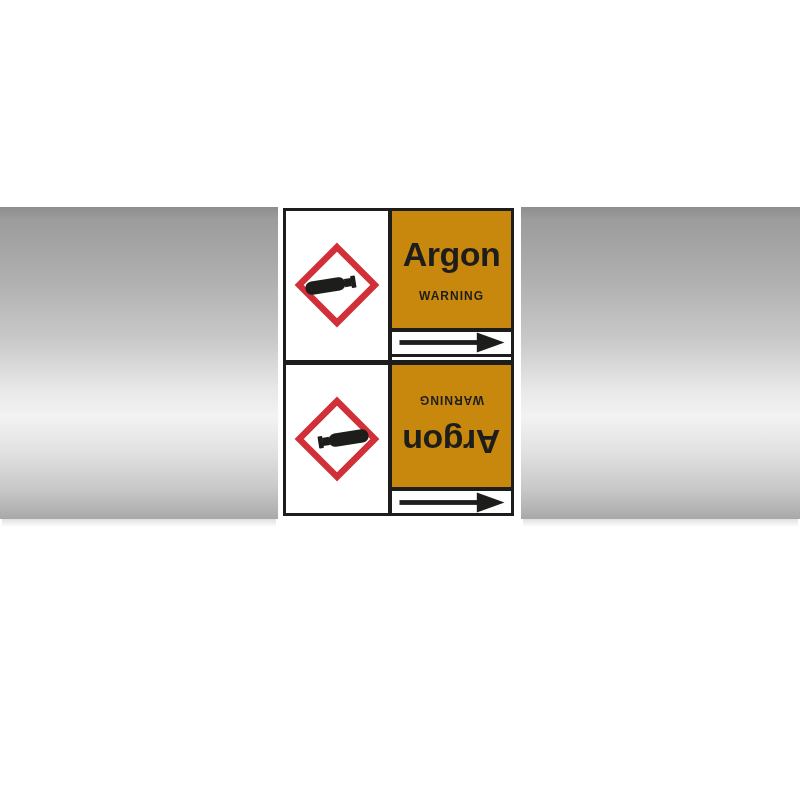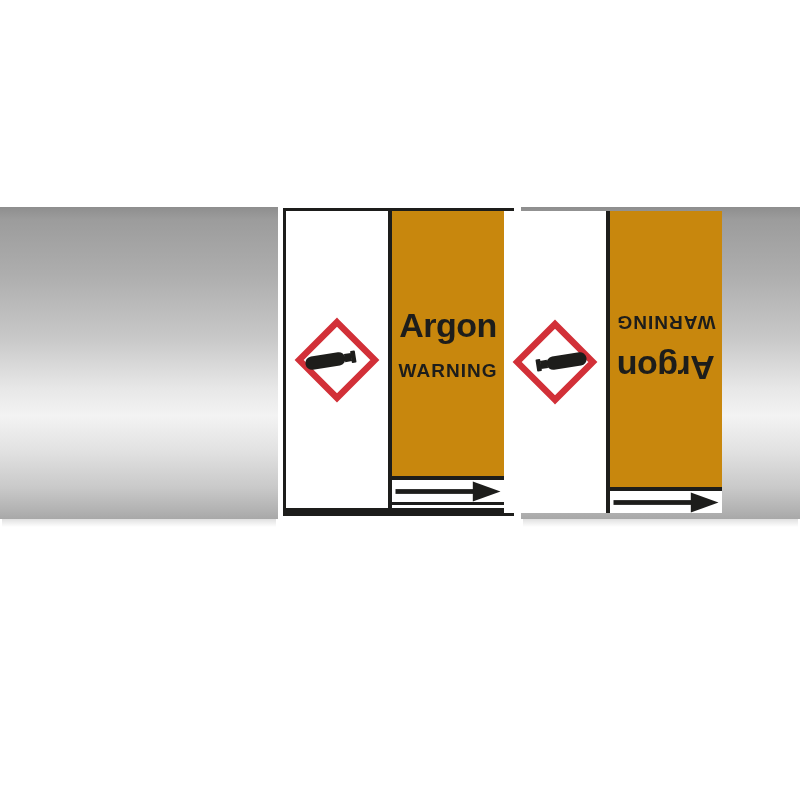--- a/index.html
+++ b/index.html
@@ -35,21 +35,21 @@
   .pipe-right{left:521px;width:279px;}
 
   
   .label{
     position:absolute;
     left:283px;top:208px;
     width:231px;height:308px;
     box-sizing:border-box;
     border:3px solid #1d1d1b;
     background:#6d28d9;
-    display:flex;flex-direction:row;
+    display:flex;flex-direction:column;
   }
   .unit{flex:1;display:flex;min-height:0;}
   .unit-top{border-bottom:5px solid #1d1d1b;}
 
   .picto-cell{
     width:102px;flex:0 0 102px;
     background:#ffffff;
     display:flex;align-items:center;justify-content:center;
   }
   .ghs-icon{width:86px;height:86px;display:block;}
@@ -73,21 +73,21 @@
     display:flex;flex-direction:column;
     align-items:center;justify-content:center;
     gap:19px;
   }
   .rotated .text-inner{transform:rotate(180deg);}
   .substance{
     font-size:34px;font-weight:700;color:#1d1d1b;
     line-height:1;letter-spacing:-0.5px;white-space:nowrap;
   }
   .signal{
-    font-size:19px;font-weight:700;color:#1d1d1b;
+    font-size:12px;font-weight:700;color:#1d1d1b;
     line-height:1;letter-spacing:1px;white-space:nowrap;
   }
 
   .arrow-cell{
     height:22px;flex:0 0 22px;
     background:#ffffff;
     border-top:4px solid #1d1d1b;
     display:flex;align-items:center;justify-content:center;
   }
   .unit-top .arrow-cell{border-bottom:3px solid #1d1d1b;}

